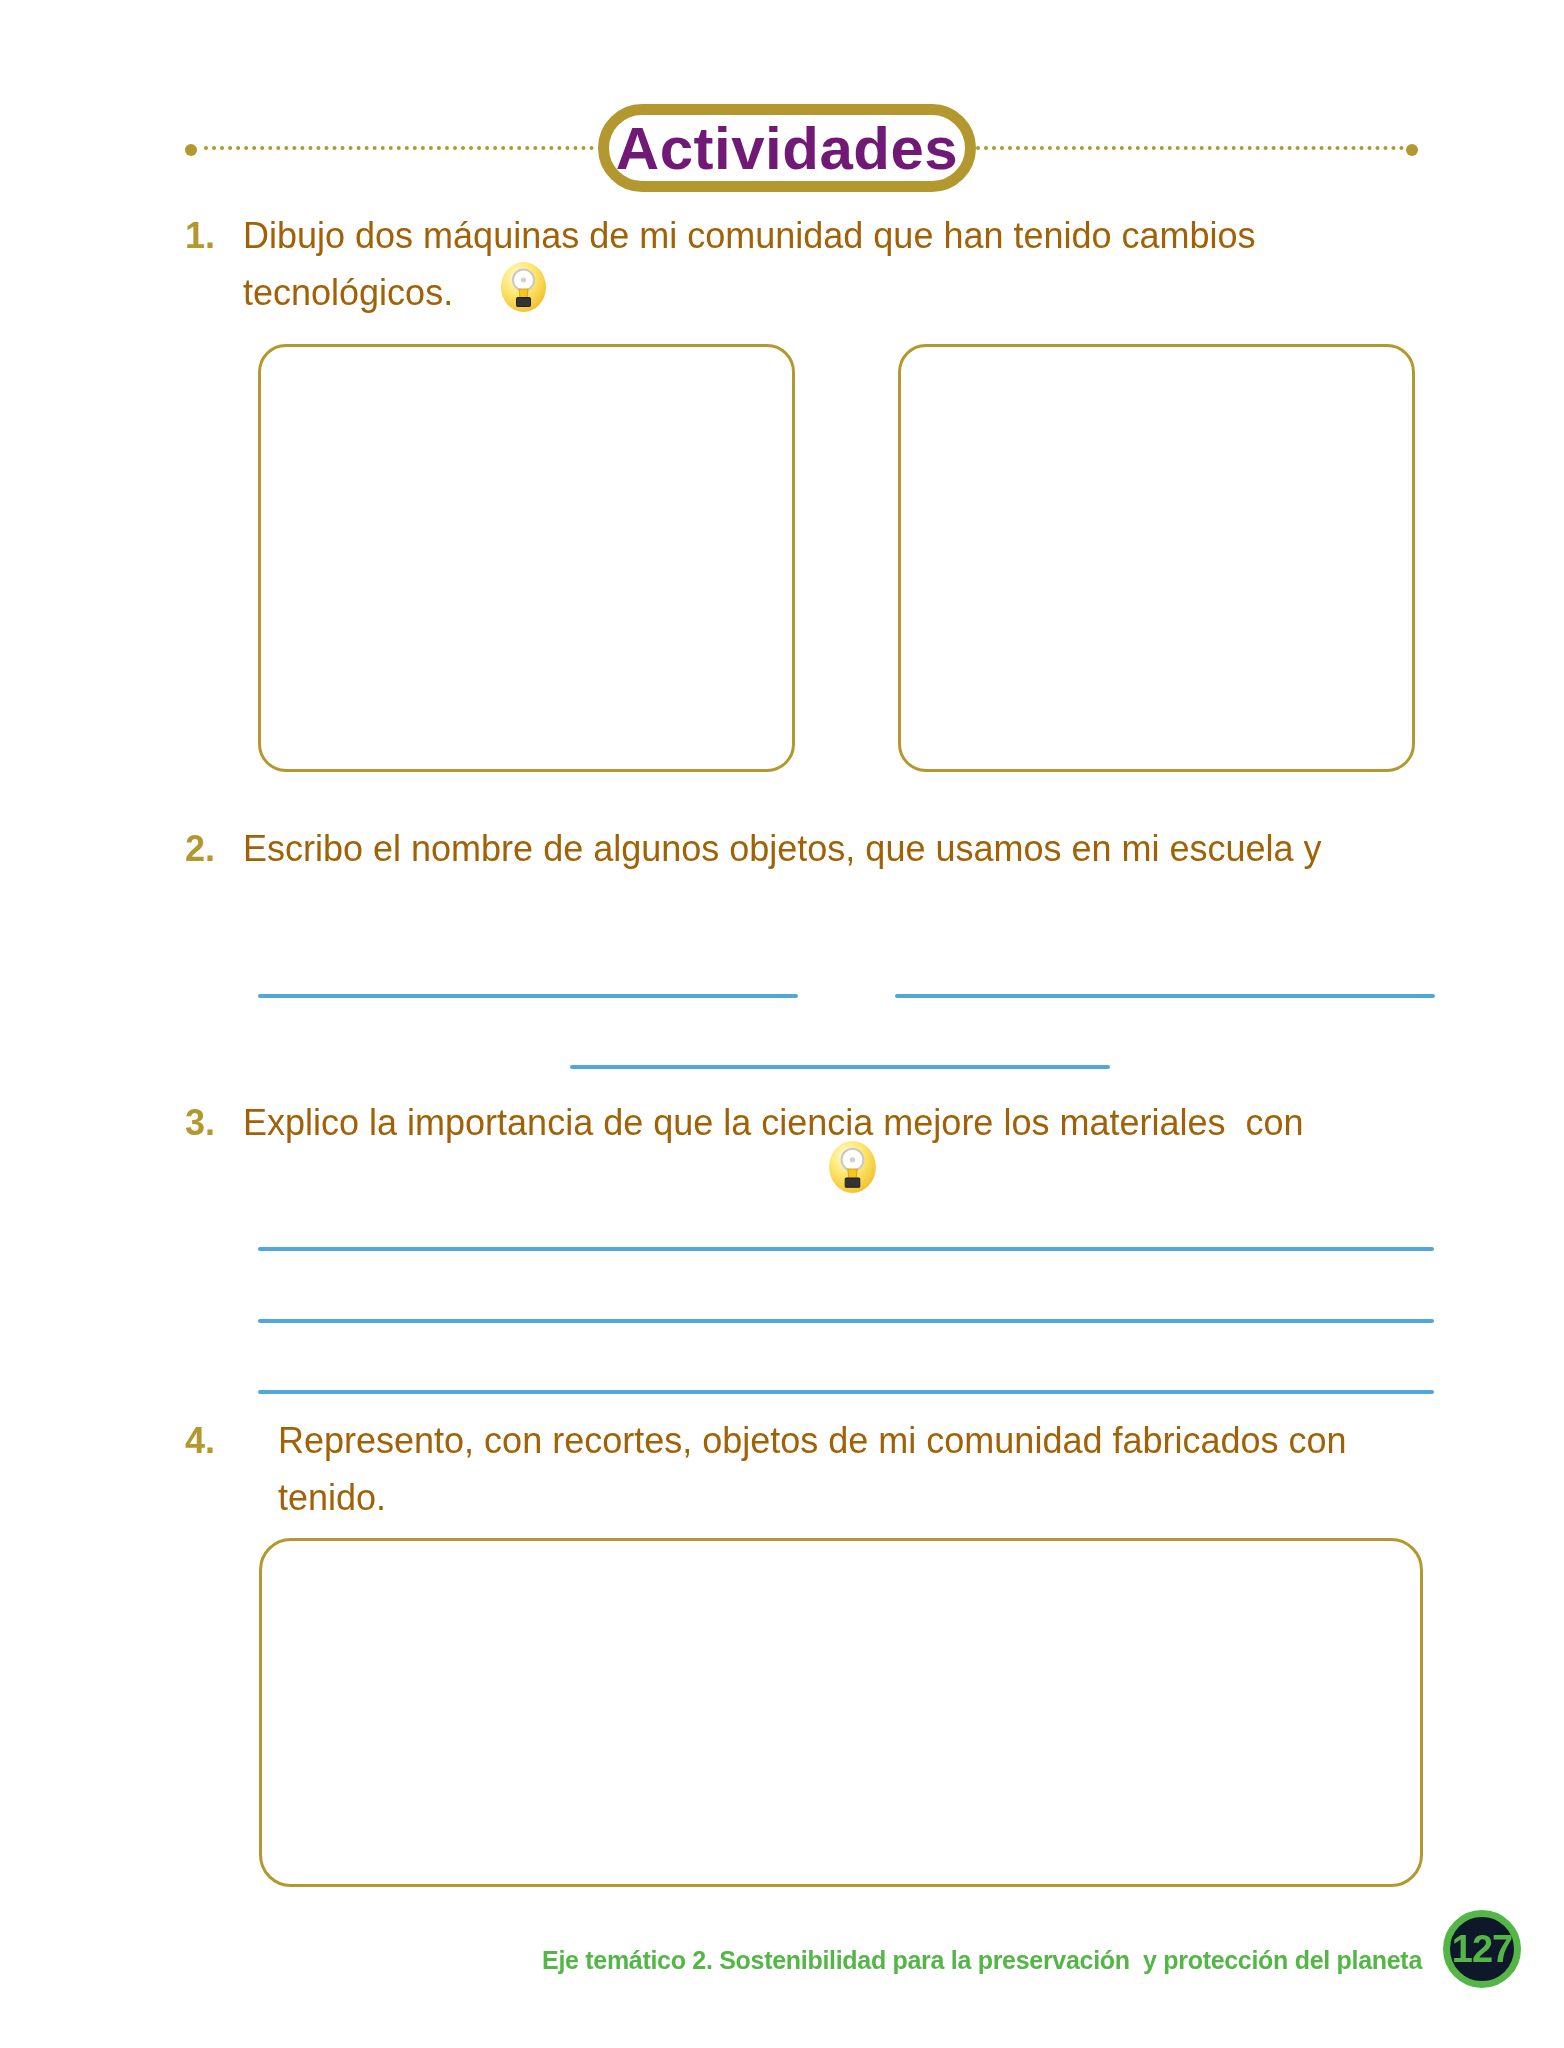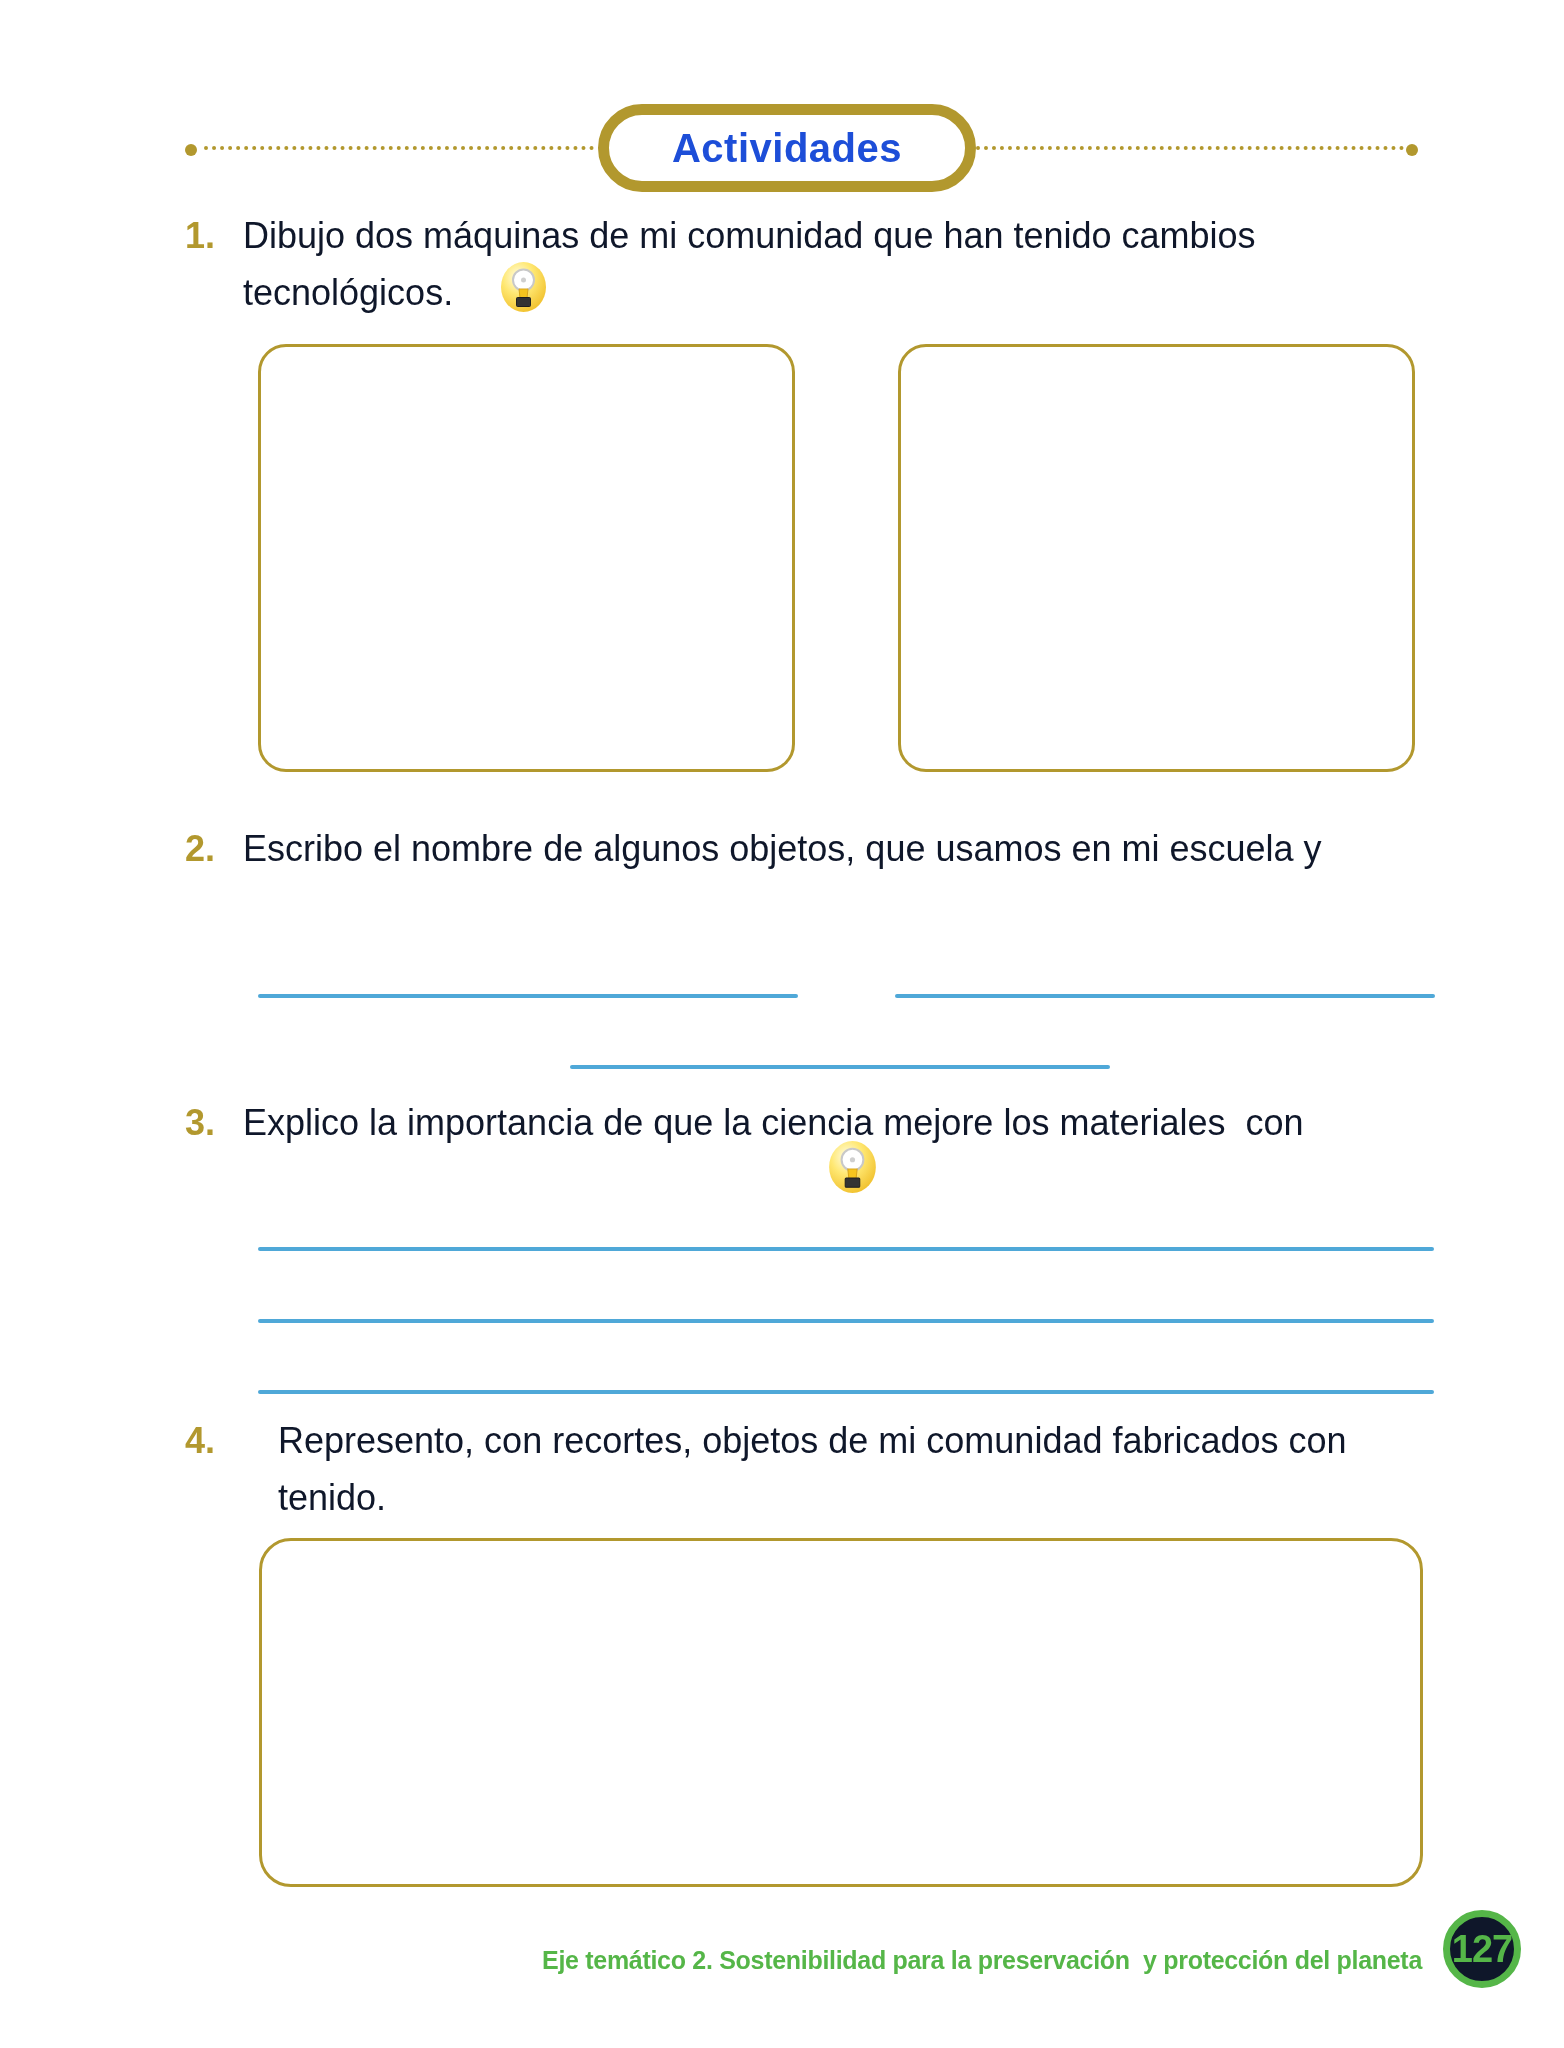--- a/index.html
+++ b/index.html
@@ -10,30 +10,30 @@
 
   
   .big-dot{position:absolute;width:12px;height:12px;border-radius:50%;background:#b2982e;}
   .dotline{position:absolute;height:0;border-top:4px dotted #b2982e;}
   .badge{
     position:absolute;left:598px;top:104px;width:378px;height:88px;
     box-sizing:border-box;border:11px solid #b2982e;border-radius:46px;
     background:#ffffff;display:flex;align-items:center;justify-content:center;
   }
   .badge span{
-    color:#1d4ed8;font-size:40px;font-weight:bold;letter-spacing:.5px;white-space:pre;
+    color:#701a75;font-size:60px;font-weight:bold;letter-spacing:.5px;white-space:pre;
   }
 
   
   .act-num{
     position:absolute;left:185px;color:#b2982e;font-size:36px;font-weight:bold;
     line-height:57px;white-space:pre;
   }
   .act-text{
-    position:absolute;left:243px;color:#0f172a;font-size:36px;line-height:57px;
+    position:absolute;left:243px;color:#a16207;font-size:36px;line-height:57px;
   }
   .act-text .line{display:block;white-space:pre;}
 
   .draw-box{
     position:absolute;box-sizing:border-box;border:3px solid #b2982e;
     border-radius:28px;background:#ffffff;
   }
 
   .answer-line{
     position:absolute;height:4px;background:#4fa8d8;border-radius:2px;

